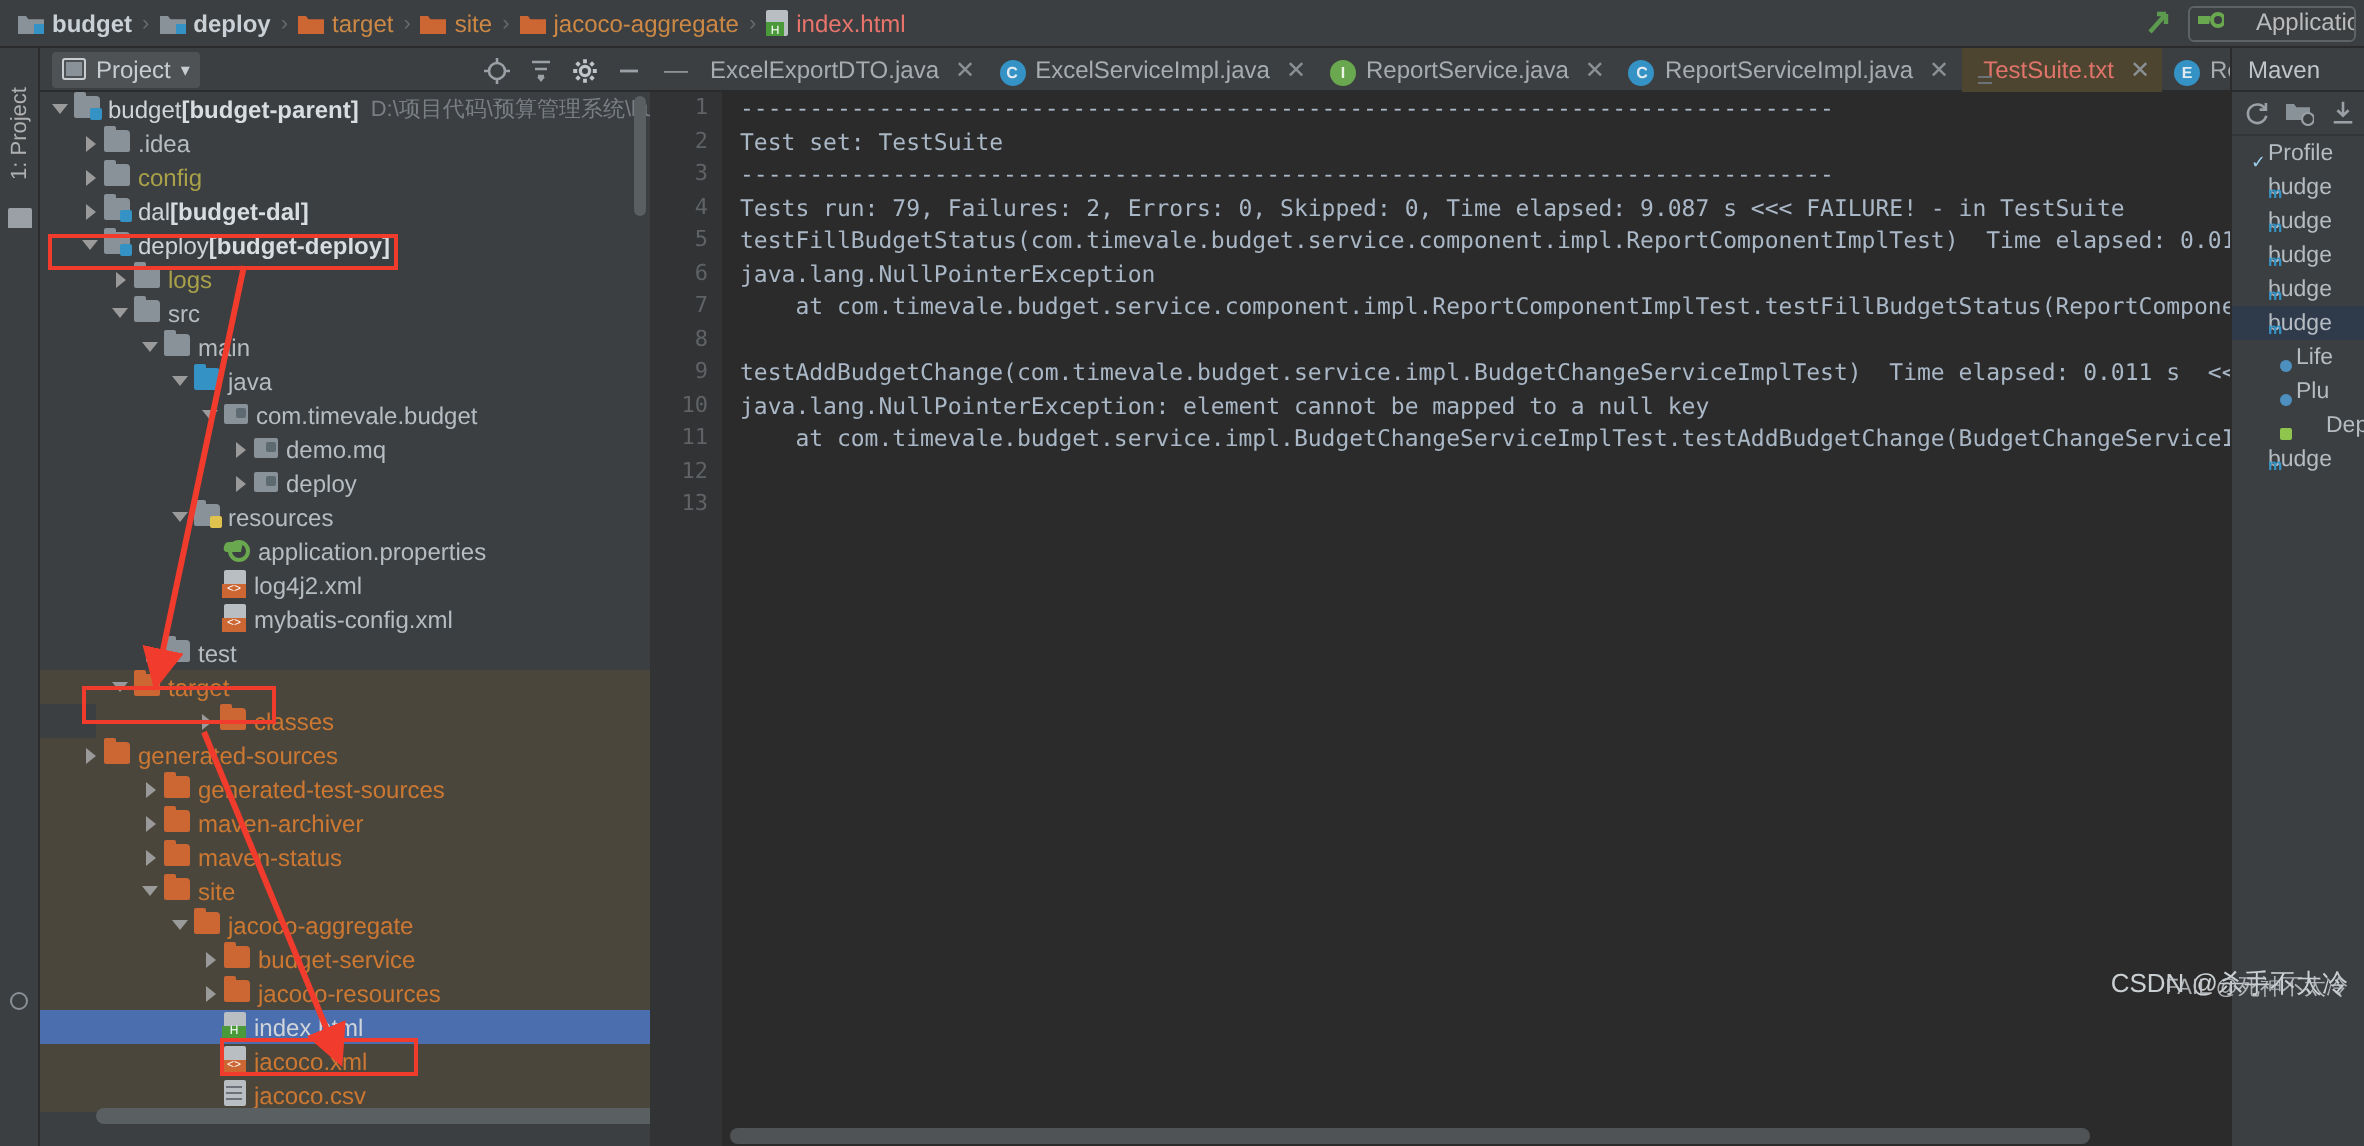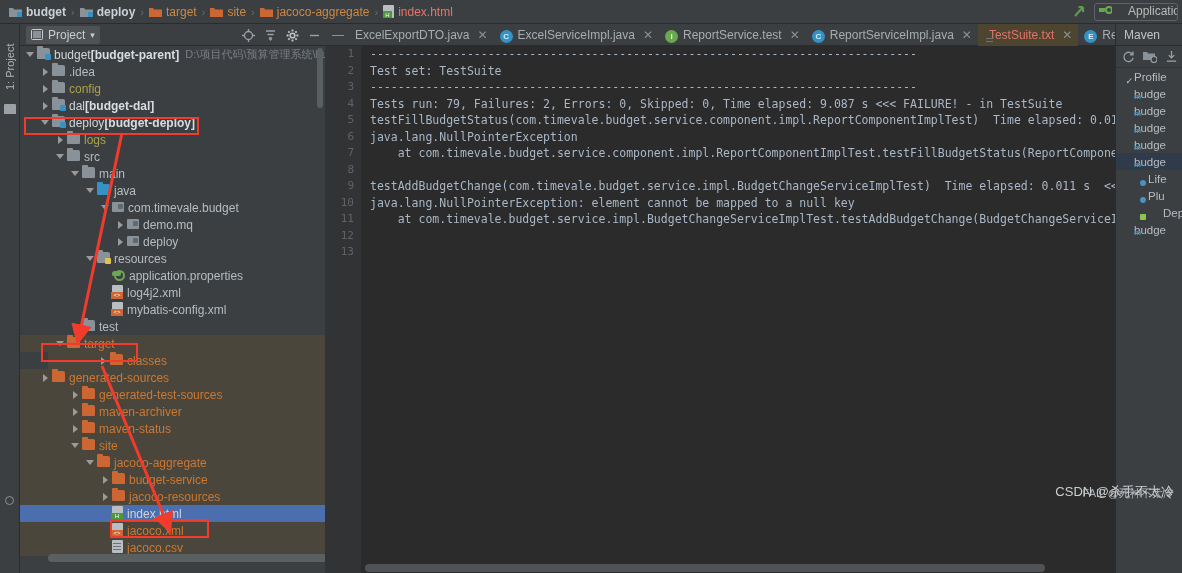--- a/index.html
+++ b/index.html
@@ -478,21 +478,21 @@
         <span class="tname">ExcelExportDTO.java</span>
         <span class="x">✕</span>
       </div>
       <div class="tab">
         <span><span class="ti ti-c">C</span></span>
         <span class="tname">ExcelServiceImpl.java</span>
         <span class="x">✕</span>
       </div>
       <div class="tab">
         <span><span class="ti ti-i">I</span></span>
-        <span class="tname">ReportService.test</span>
+        <span class="tname">ReportService.java</span>
         <span class="x">✕</span>
       </div>
       <div class="tab">
         <span><span class="ti ti-c">C</span></span>
         <span class="tname">ReportServiceImpl.java</span>
         <span class="x">✕</span>
       </div>
       <div class="tab active">
         <span><span class="ti-txt"></span></span>
         <span class="tname red">TestSuite.txt</span>

